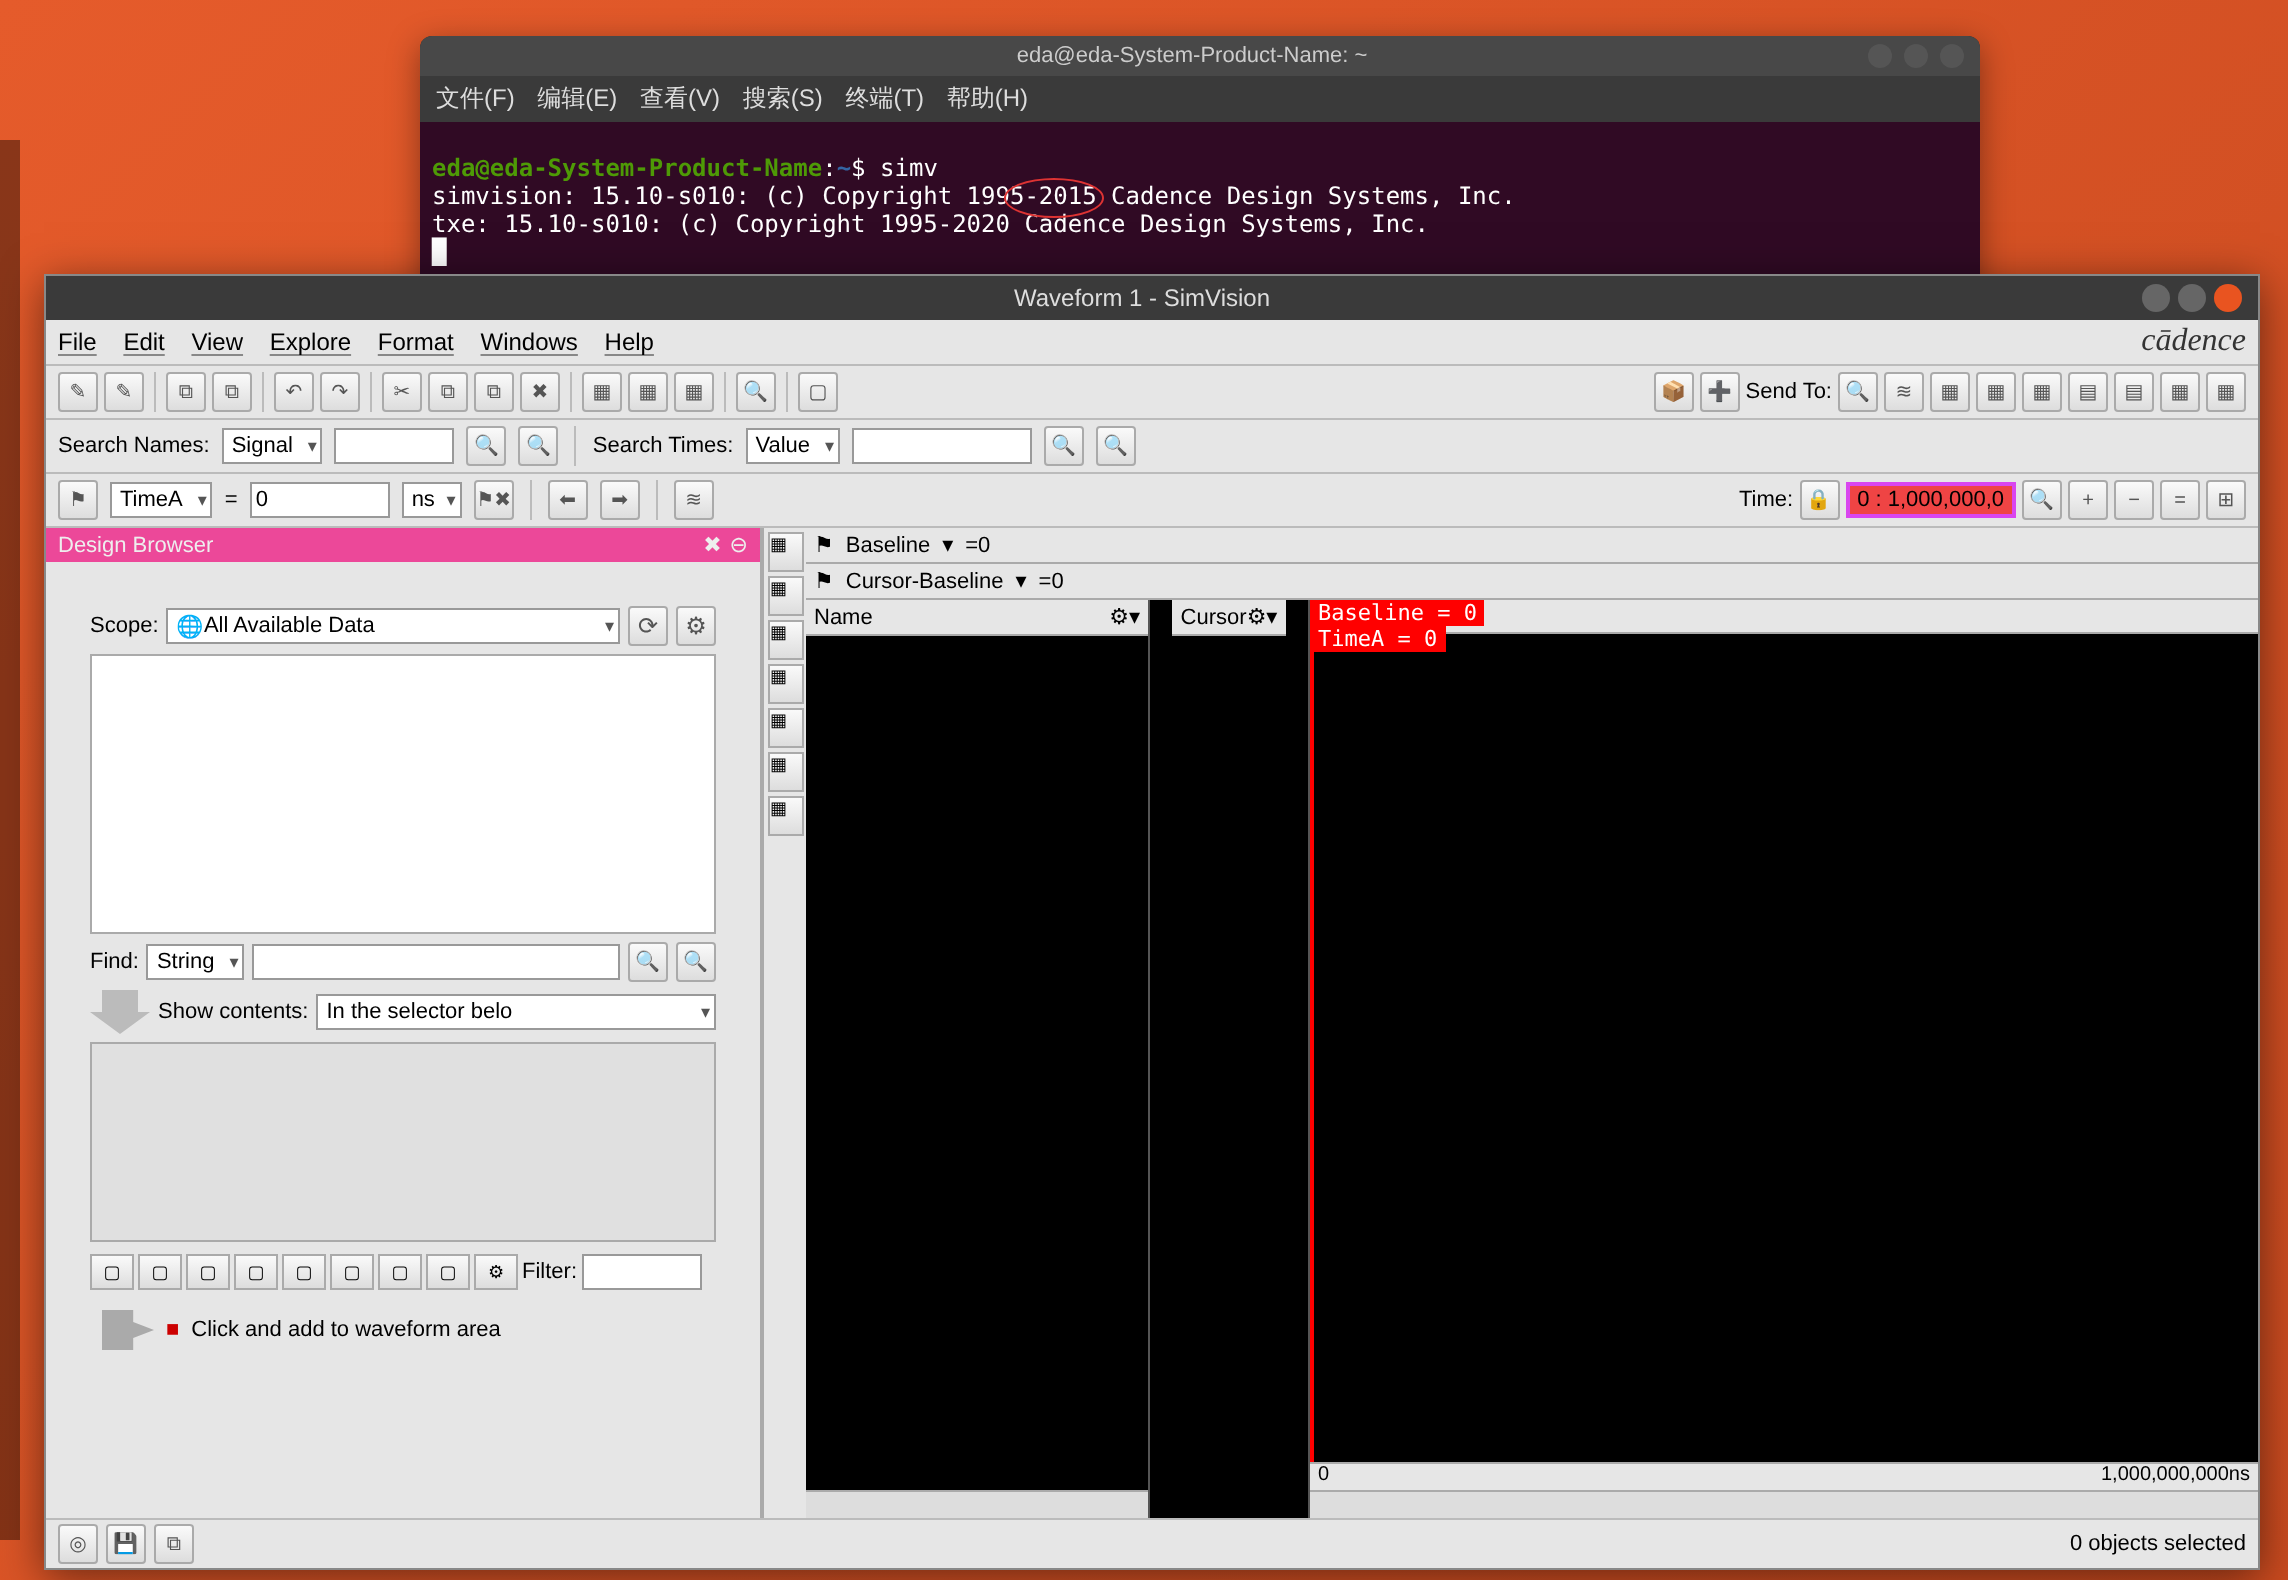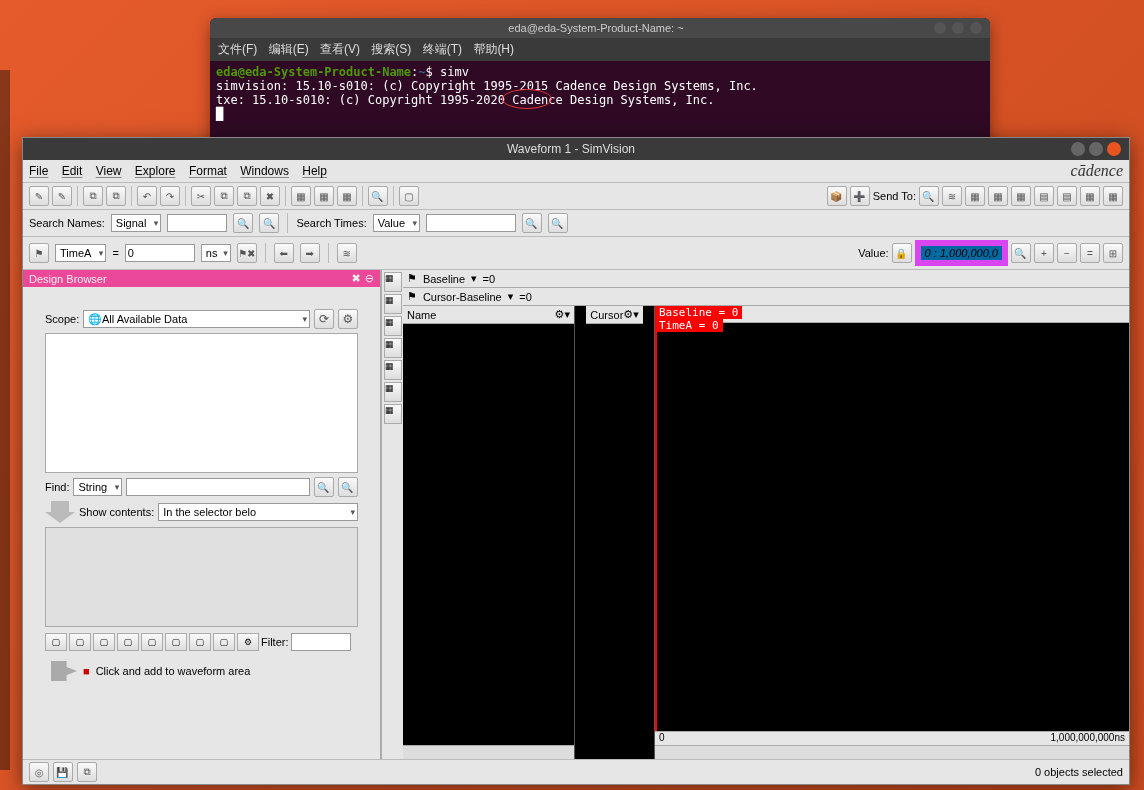--- a/index.html
+++ b/index.html
@@ -3,21 +3,21 @@
 <meta charset="utf-8">
 <style>
   * { box-sizing: border-box; margin: 0; padding: 0; }
   body { font-family: Arial, sans-serif; font-size: 11px; background: linear-gradient(135deg, #e55b2b 0%, #c94a1f 100%); width: 1144px; height: 790px; overflow: hidden; position: relative; }
   .terminal { position: absolute; left: 210px; top: 18px; width: 780px; background: #2c2c2c; border-radius: 6px; box-shadow: 0 4px 16px rgba(0,0,0,.4); }
   .terminal-title { background: #484848; color: #ccc; padding: 4px 8px; text-align: center; font-size: 11px; position: relative; border-radius: 6px 6px 0 0; display:flex; align-items:center; justify-content:space-between; }
   .terminal-title .tctl { display:flex; gap:6px; }
   .tctl span { width:12px; height:12px; border-radius:50%; background:#555; display:inline-block; }
   .terminal-menu { background: #3a3a3a; color: #ddd; padding: 3px 8px; font-size: 12px; }
   .terminal-menu span { margin-right: 8px; }
-  .terminal-body { background: #300a24; color: #fff; font-family: "DejaVu Sans Mono", monospace; font-size: 12px; padding: 4px 6px; min-height: 90px; }
+  .terminal-body { background: #300a24; color: #fff; font-family: "DejaVu Sans Mono", monospace; font-size: 12px; padding: 16px 6px; min-height: 90px; }
   .t-green { color: #4e9a06; font-weight: bold; }
   .t-blue { color: #3465a4; font-weight: bold; }
   .t-circle { position:absolute; left:292px; top:71px; width:50px; height:20px; border:1px solid #d33; border-radius:50%; pointer-events:none; }
 
   .sim-window { position: absolute; left: 22px; top: 137px; width: 1108px; height: 648px; background: #e6e6e6; border: 1px solid #888; box-shadow: 0 4px 20px rgba(0,0,0,.5); display:flex; flex-direction:column; }
   .sim-titlebar { background: #3a3a3a; color: #ddd; padding: 4px 8px; font-size: 12px; display:flex; align-items:center; justify-content:space-between; }
   .sim-titlebar .wbtns { display:flex; gap:4px; }
   .wbtns span { width:14px; height:14px; border-radius:50%; display:inline-block; }
   .wbtn-min { background:#666; } .wbtn-max { background:#666; } .wbtn-close { background:#e95420; }
   .menubar { background: #e6e6e6; padding: 2px 6px; font-size: 12px; border-bottom: 1px solid #bbb; display:flex; align-items:center; justify-content:space-between; }
@@ -60,21 +60,21 @@
 
   .right-tools { width:22px; background:#e6e6e6; border-left:1px solid #aaa; display:flex; flex-direction:column; gap:2px; padding:2px; }
   .rt-btn { width:18px; height:20px; border:1px solid #aaa; background:linear-gradient(#fafafa,#ddd); font-size:9px; }
 
   .statusbar { background:#e6e6e6; border-top:1px solid #bbb; padding:2px 6px; display:flex; justify-content:space-between; align-items:center; font-size:11px; }
   .statusbar .sl { display:flex; gap:4px; align-items:center; }
   .dock-left { position:absolute; left:0; top:70px; width:10px; height:700px; background:rgba(0,0,0,.4); }
   input.txt { border:1px solid #999; height:18px; padding:0 2px; font-size:11px; }
   .gear { font-size:12px; }
   .send-to-row { display:flex; align-items:center; gap:3px; margin-left:auto; }
-  .time-box { border:6px solid #d946ef; background:#0369a1; padding:1px 4px; font-size:11px;font-style:italic; }
+  .time-box { border:2px solid #d946ef; background:#ef4444; padding:1px 4px; font-size:11px; }
 </style>
 </head>
 <body>
 
 <div class="dock-left"></div>
 
 <div class="terminal">
   <div class="terminal-title">
     <span style="width:40px"></span>
     <span>eda@eda-System-Product-Name: ~</span>
@@ -185,21 +185,21 @@
     <span>=</span>
     <input class="txt" style="width: 70px;" value="0">
     <span class="combo" style="width:30px">ns</span>
     <span class="tb-btn">⚑✖</span>
     <span class="tb-sep"></span>
     <span class="tb-btn">⬅</span>
     <span class="tb-btn">➡</span>
     <span class="tb-sep"></span>
     <span class="tb-btn">≋</span>
     <div class="send-to-row">
-      <span>Value:</span>
+      <span>Time:</span>
       <span class="tb-btn">🔒</span>
       <span class="time-box">0 : 1,000,000,0</span>
       <span class="tb-btn">🔍</span>
       <span class="tb-btn">+</span>
       <span class="tb-btn">−</span>
       <span class="tb-btn">=</span>
       <span class="tb-btn">⊞</span>
     </div>
   </div>
 

